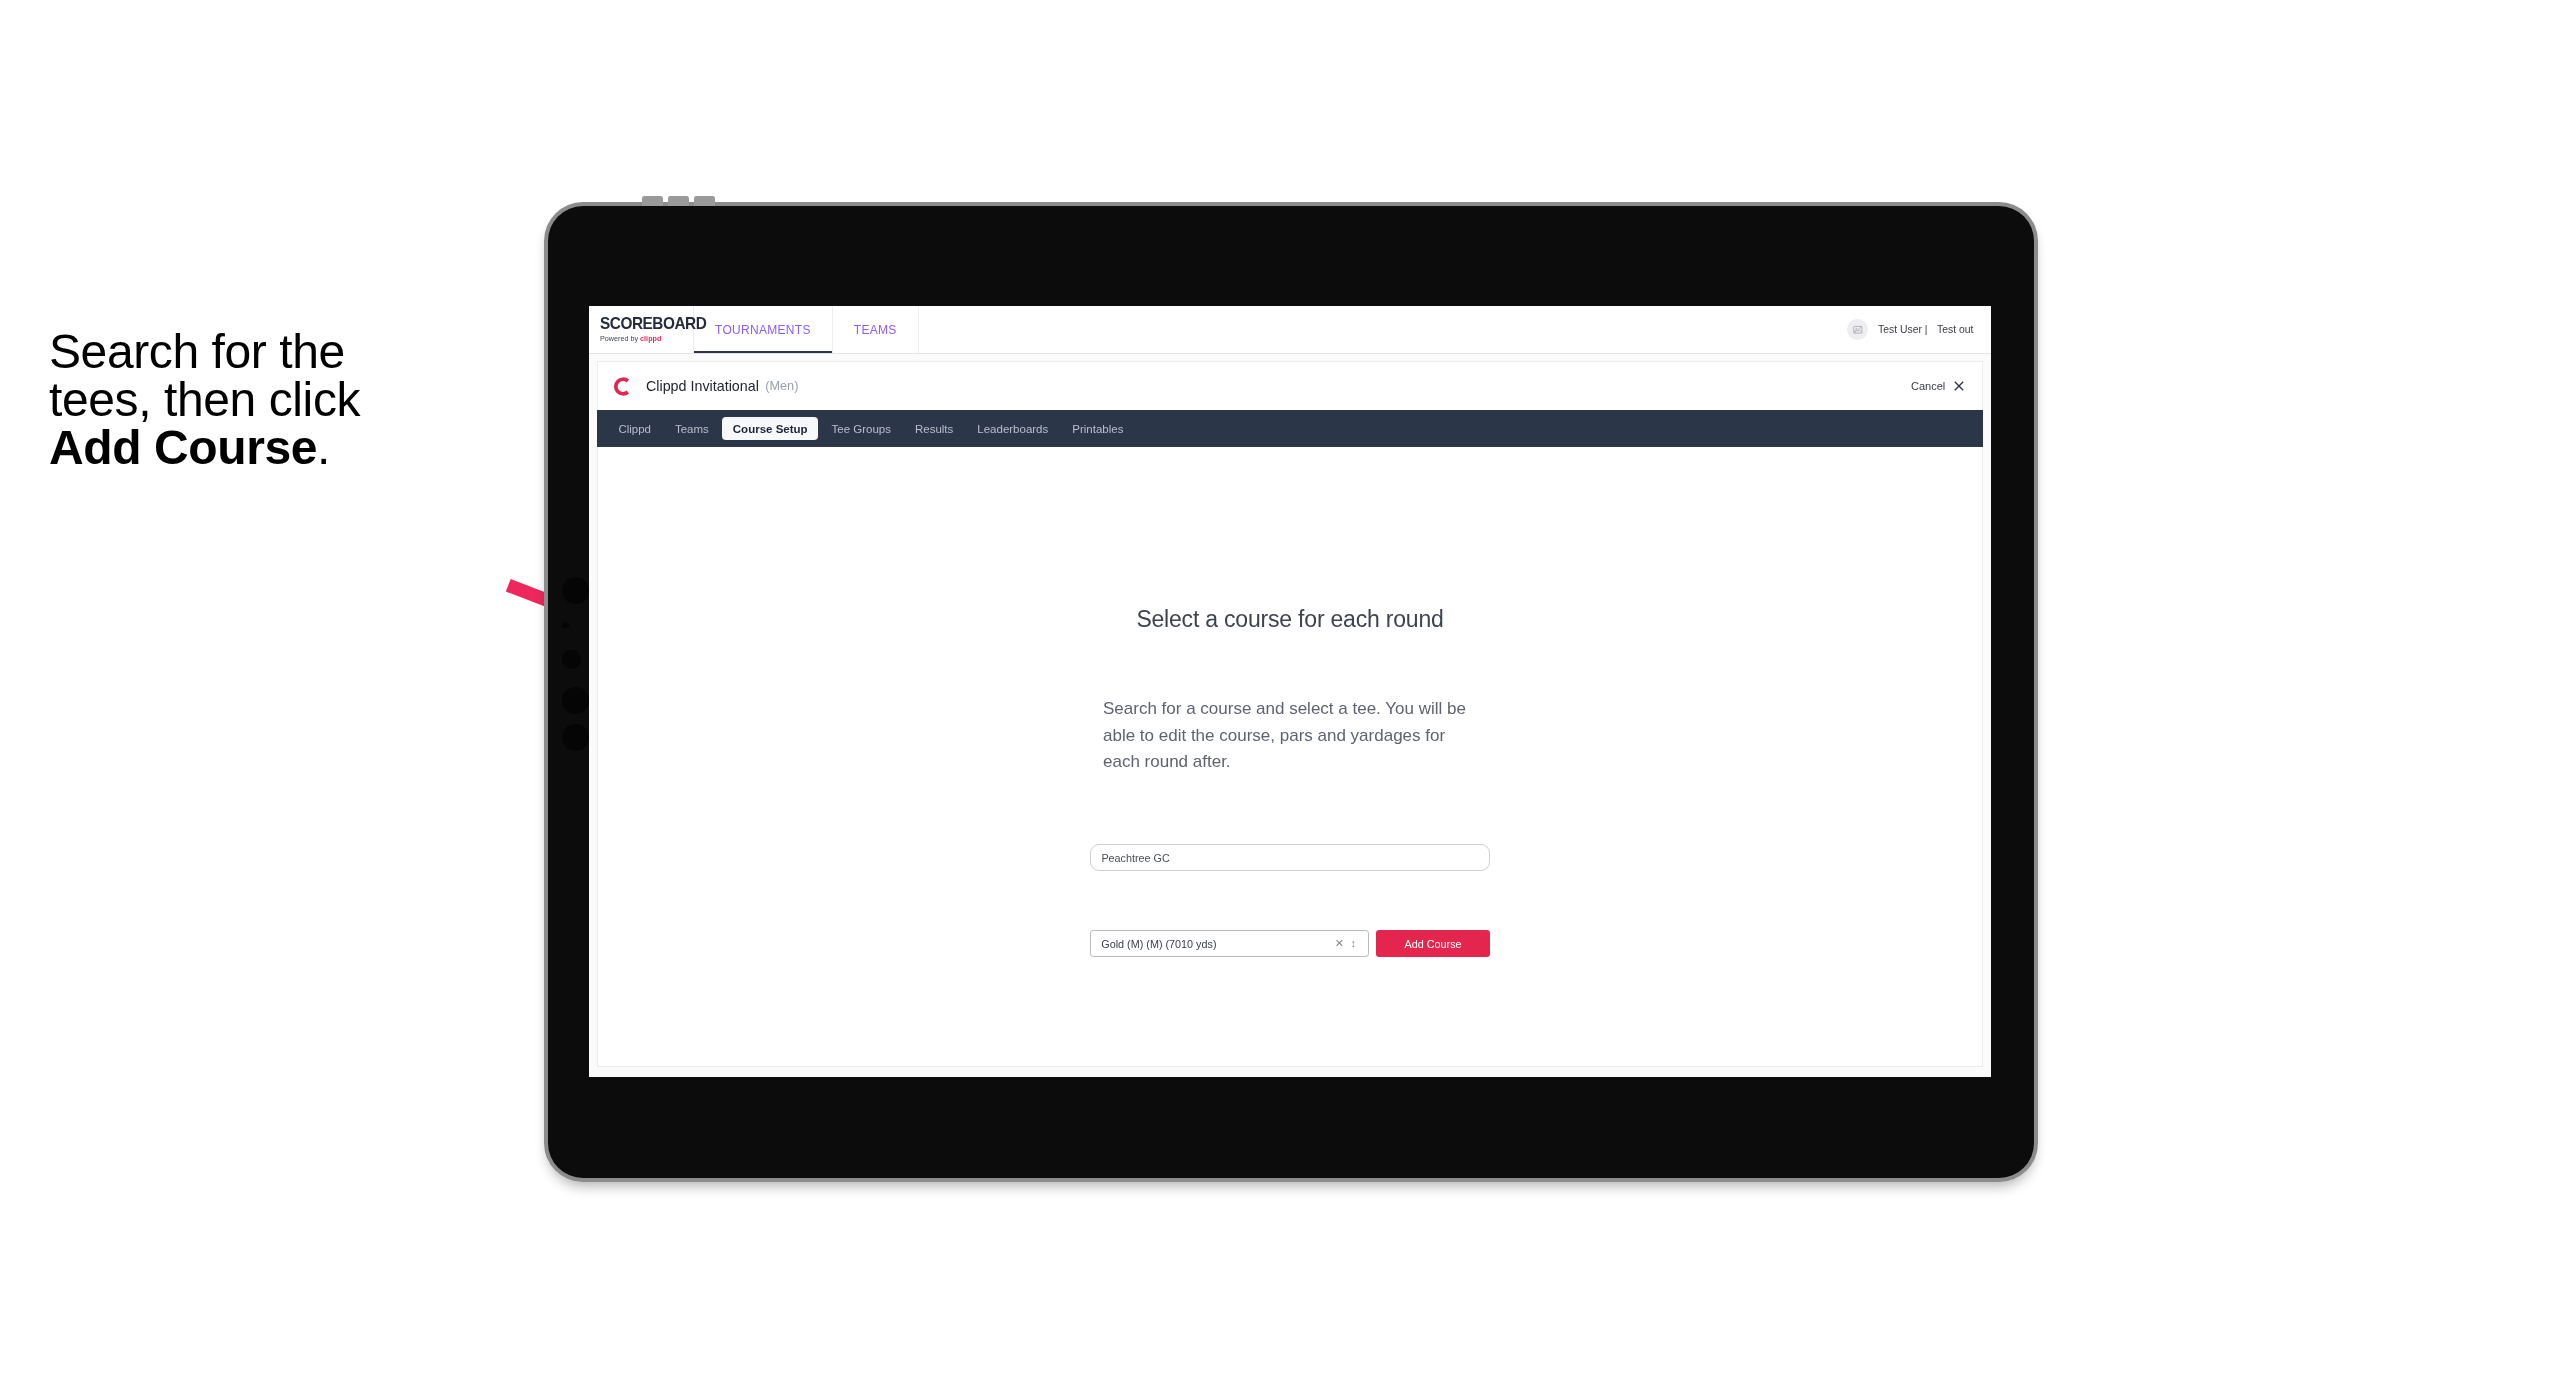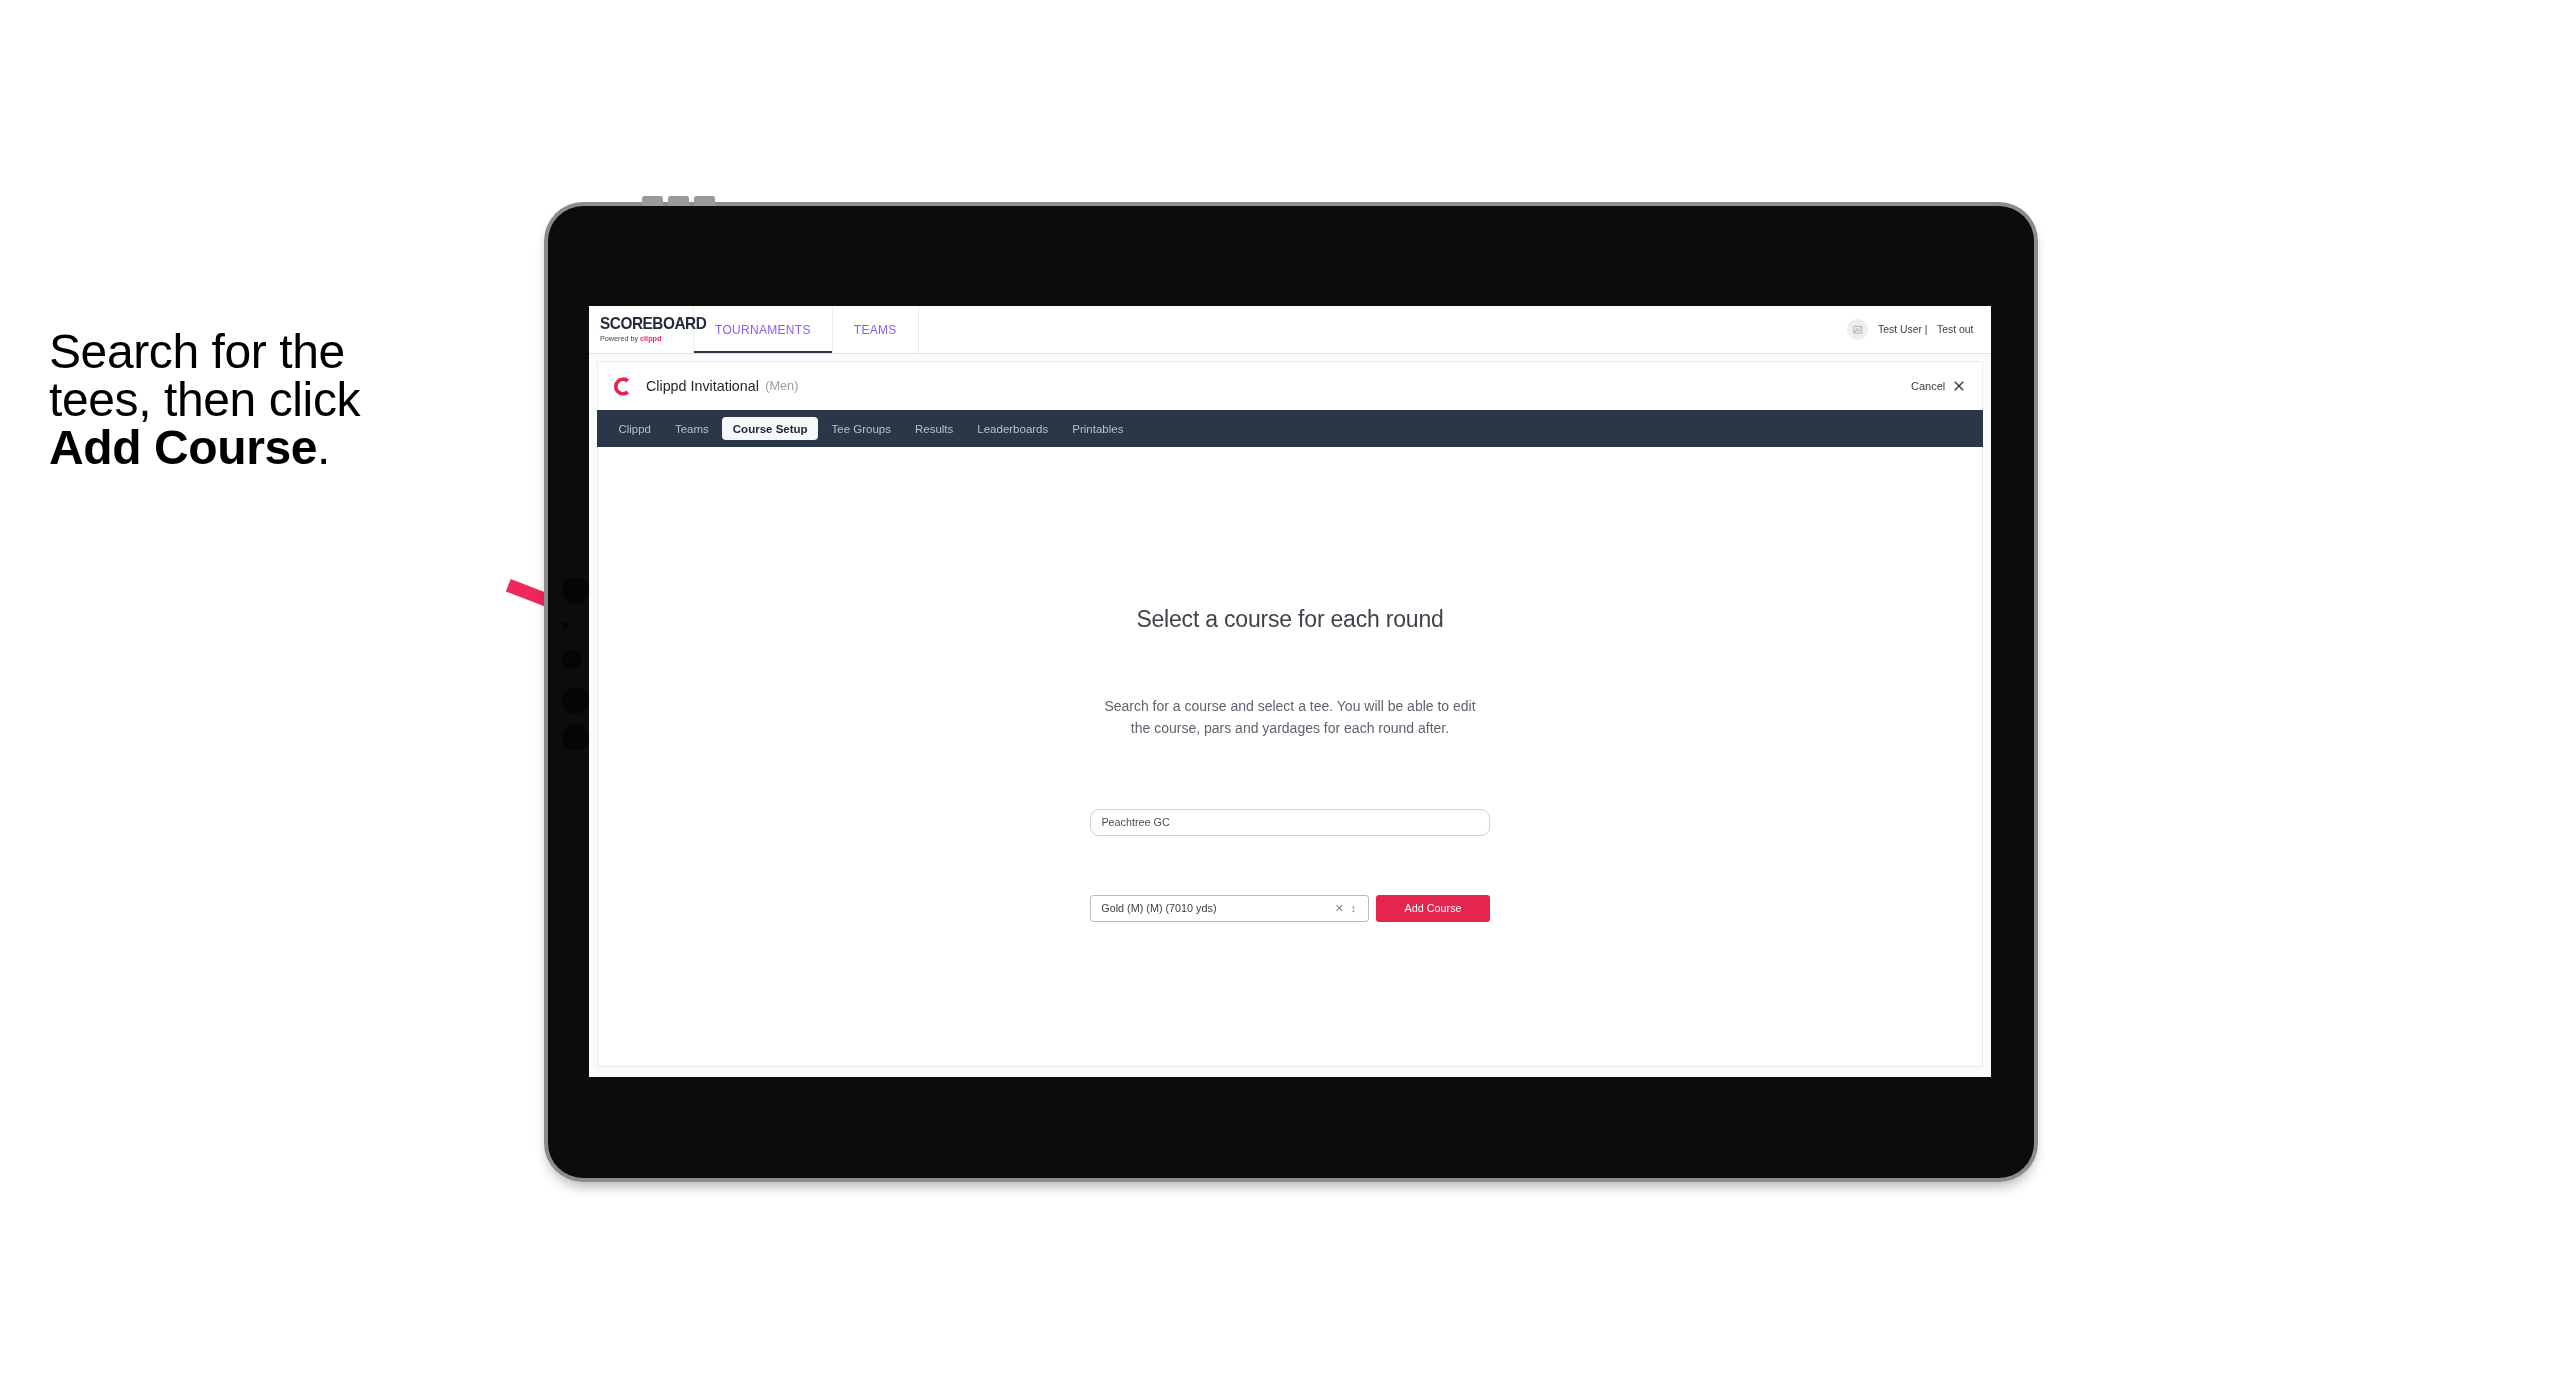--- a/index.html
+++ b/index.html
@@ -215,22 +215,21 @@
   }
   #form-heading {
     font-size: 23px;
     color: #3f434c;
     font-weight: normal;
     letter-spacing: -0.2px;
   }
   #form-subtext {
     margin-top: 15px;
     width: 374px;
-    text-align: center;
-    font-size: 14px;
+    font-size: 17px;
     line-height: 1.55;
     color: #5e636e;
   }
   #course-search-input {
     margin-top: 21px;
     width: 400px; height: 27px;
     border: 0.8px solid #cfd0d3;
     border-radius: 9px;
     background: #fff;
     font-family: Liberation Sans, sans-serif;

